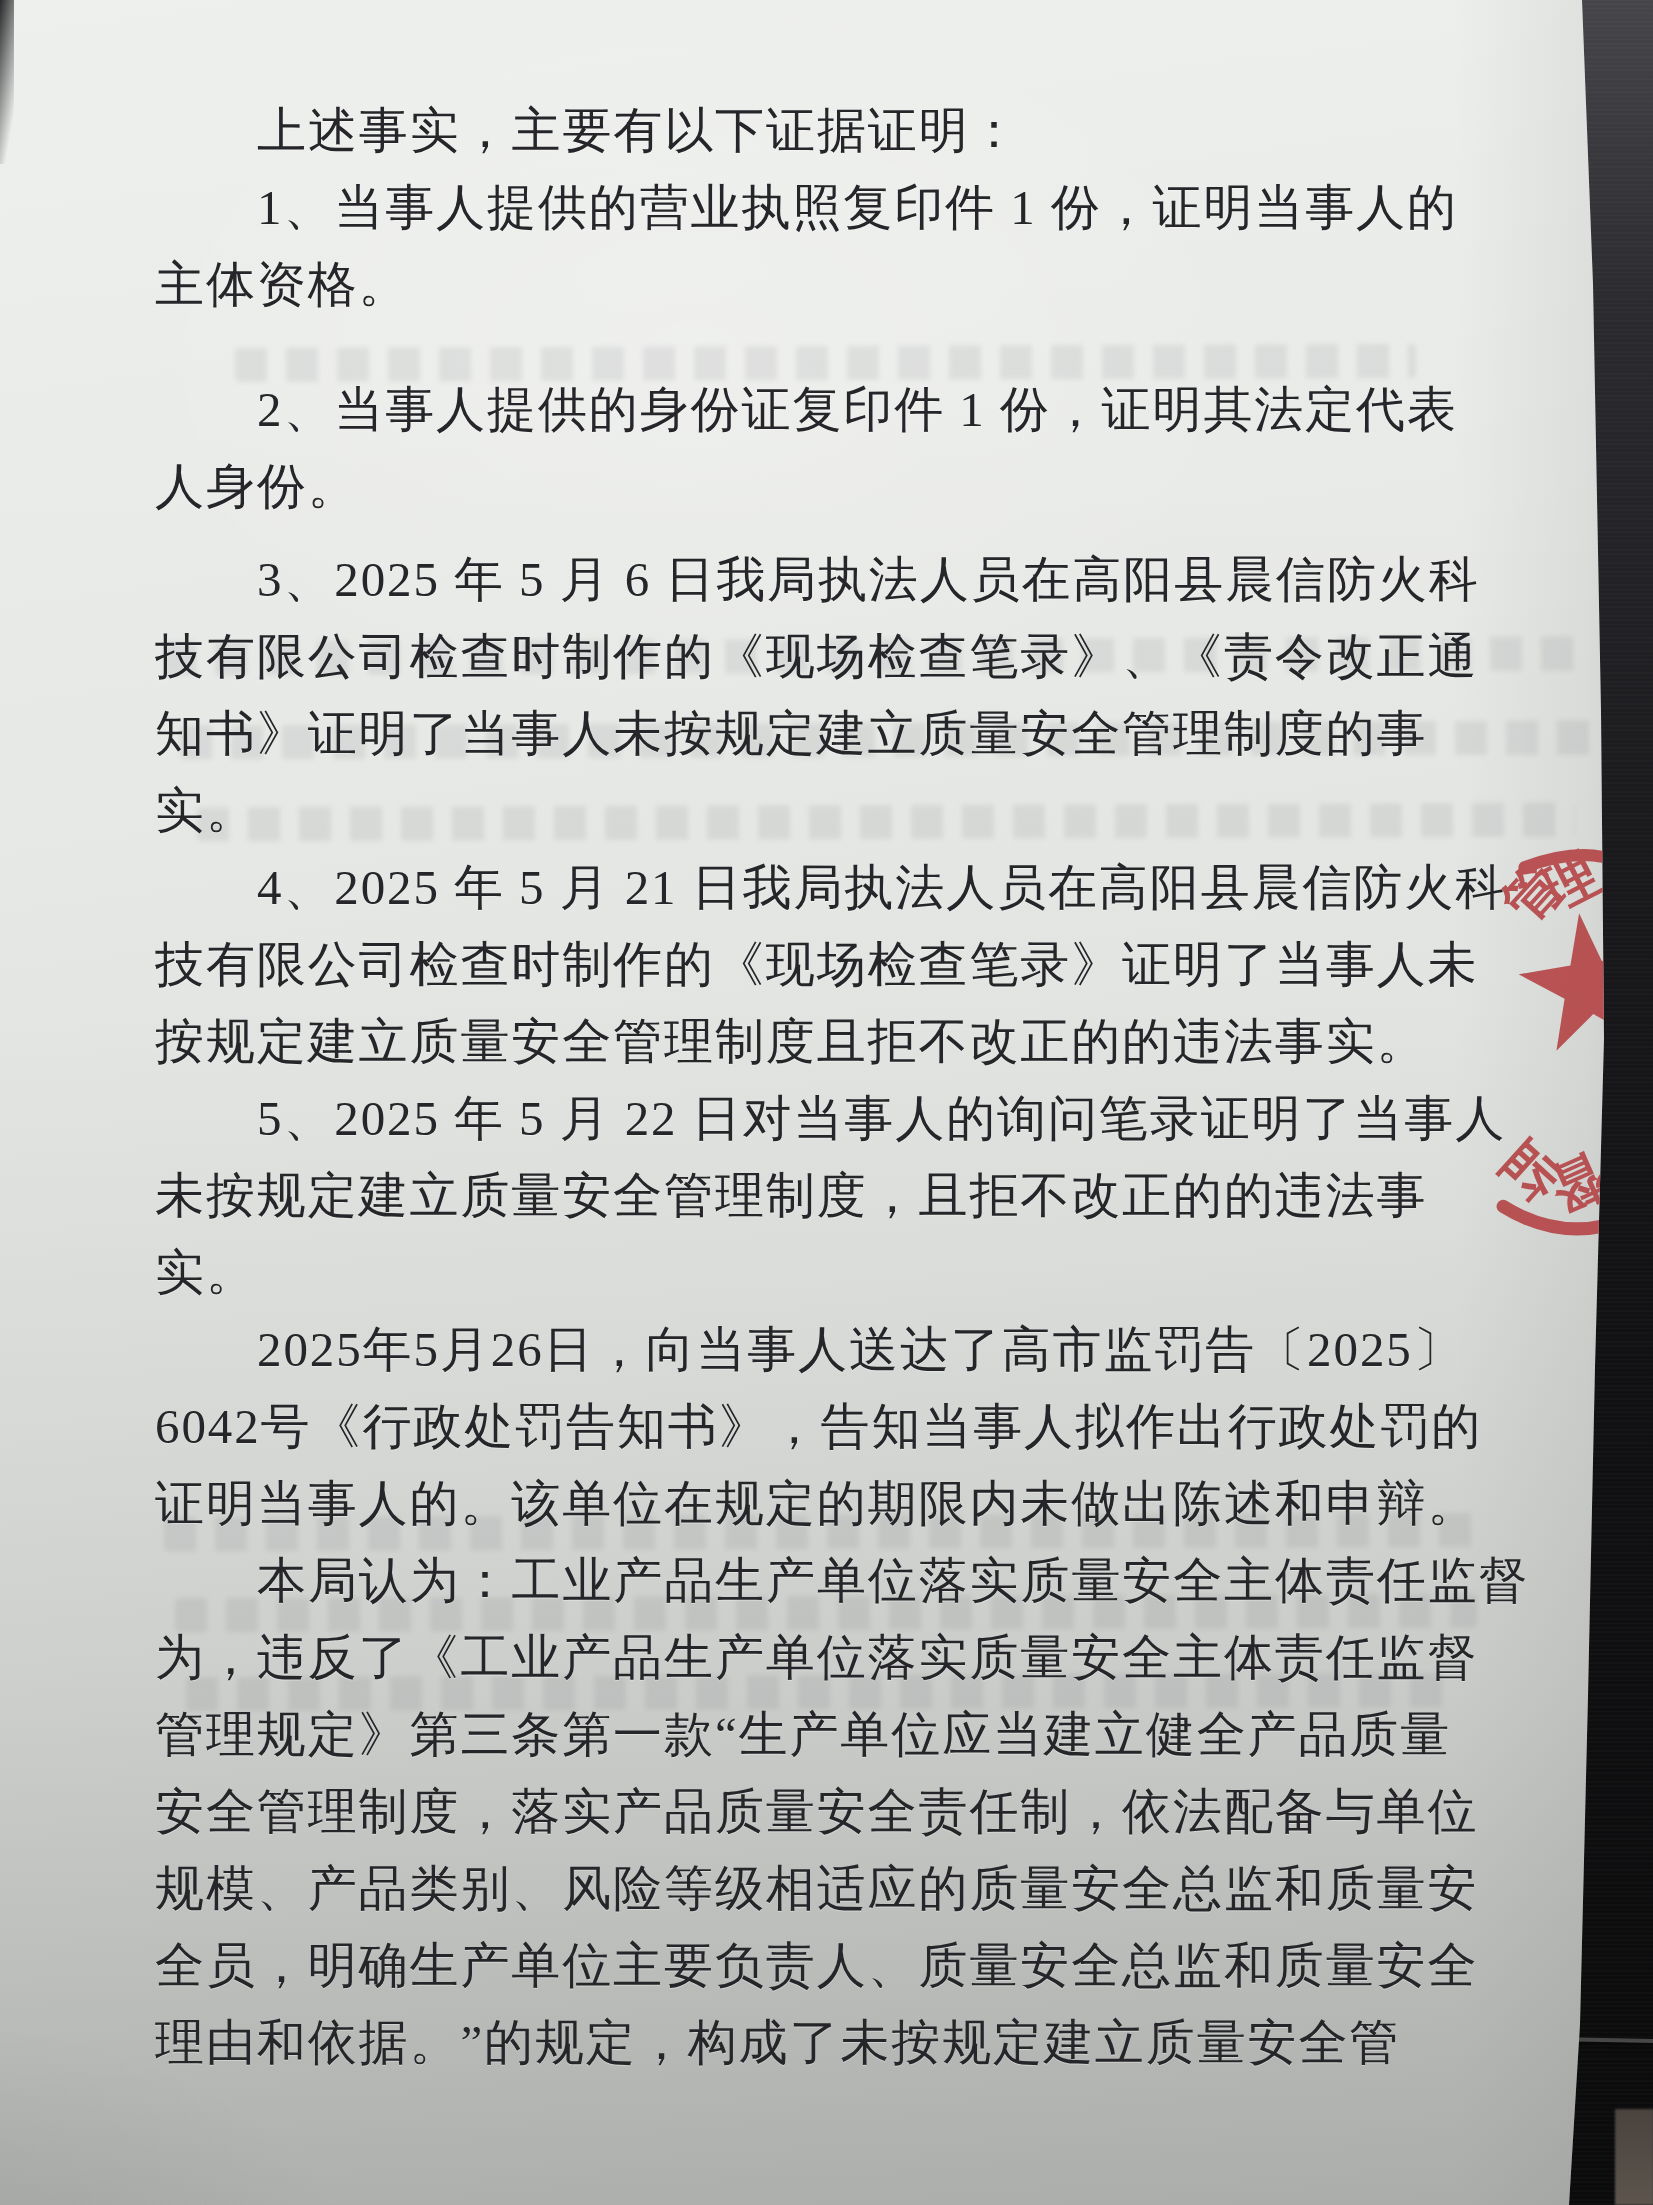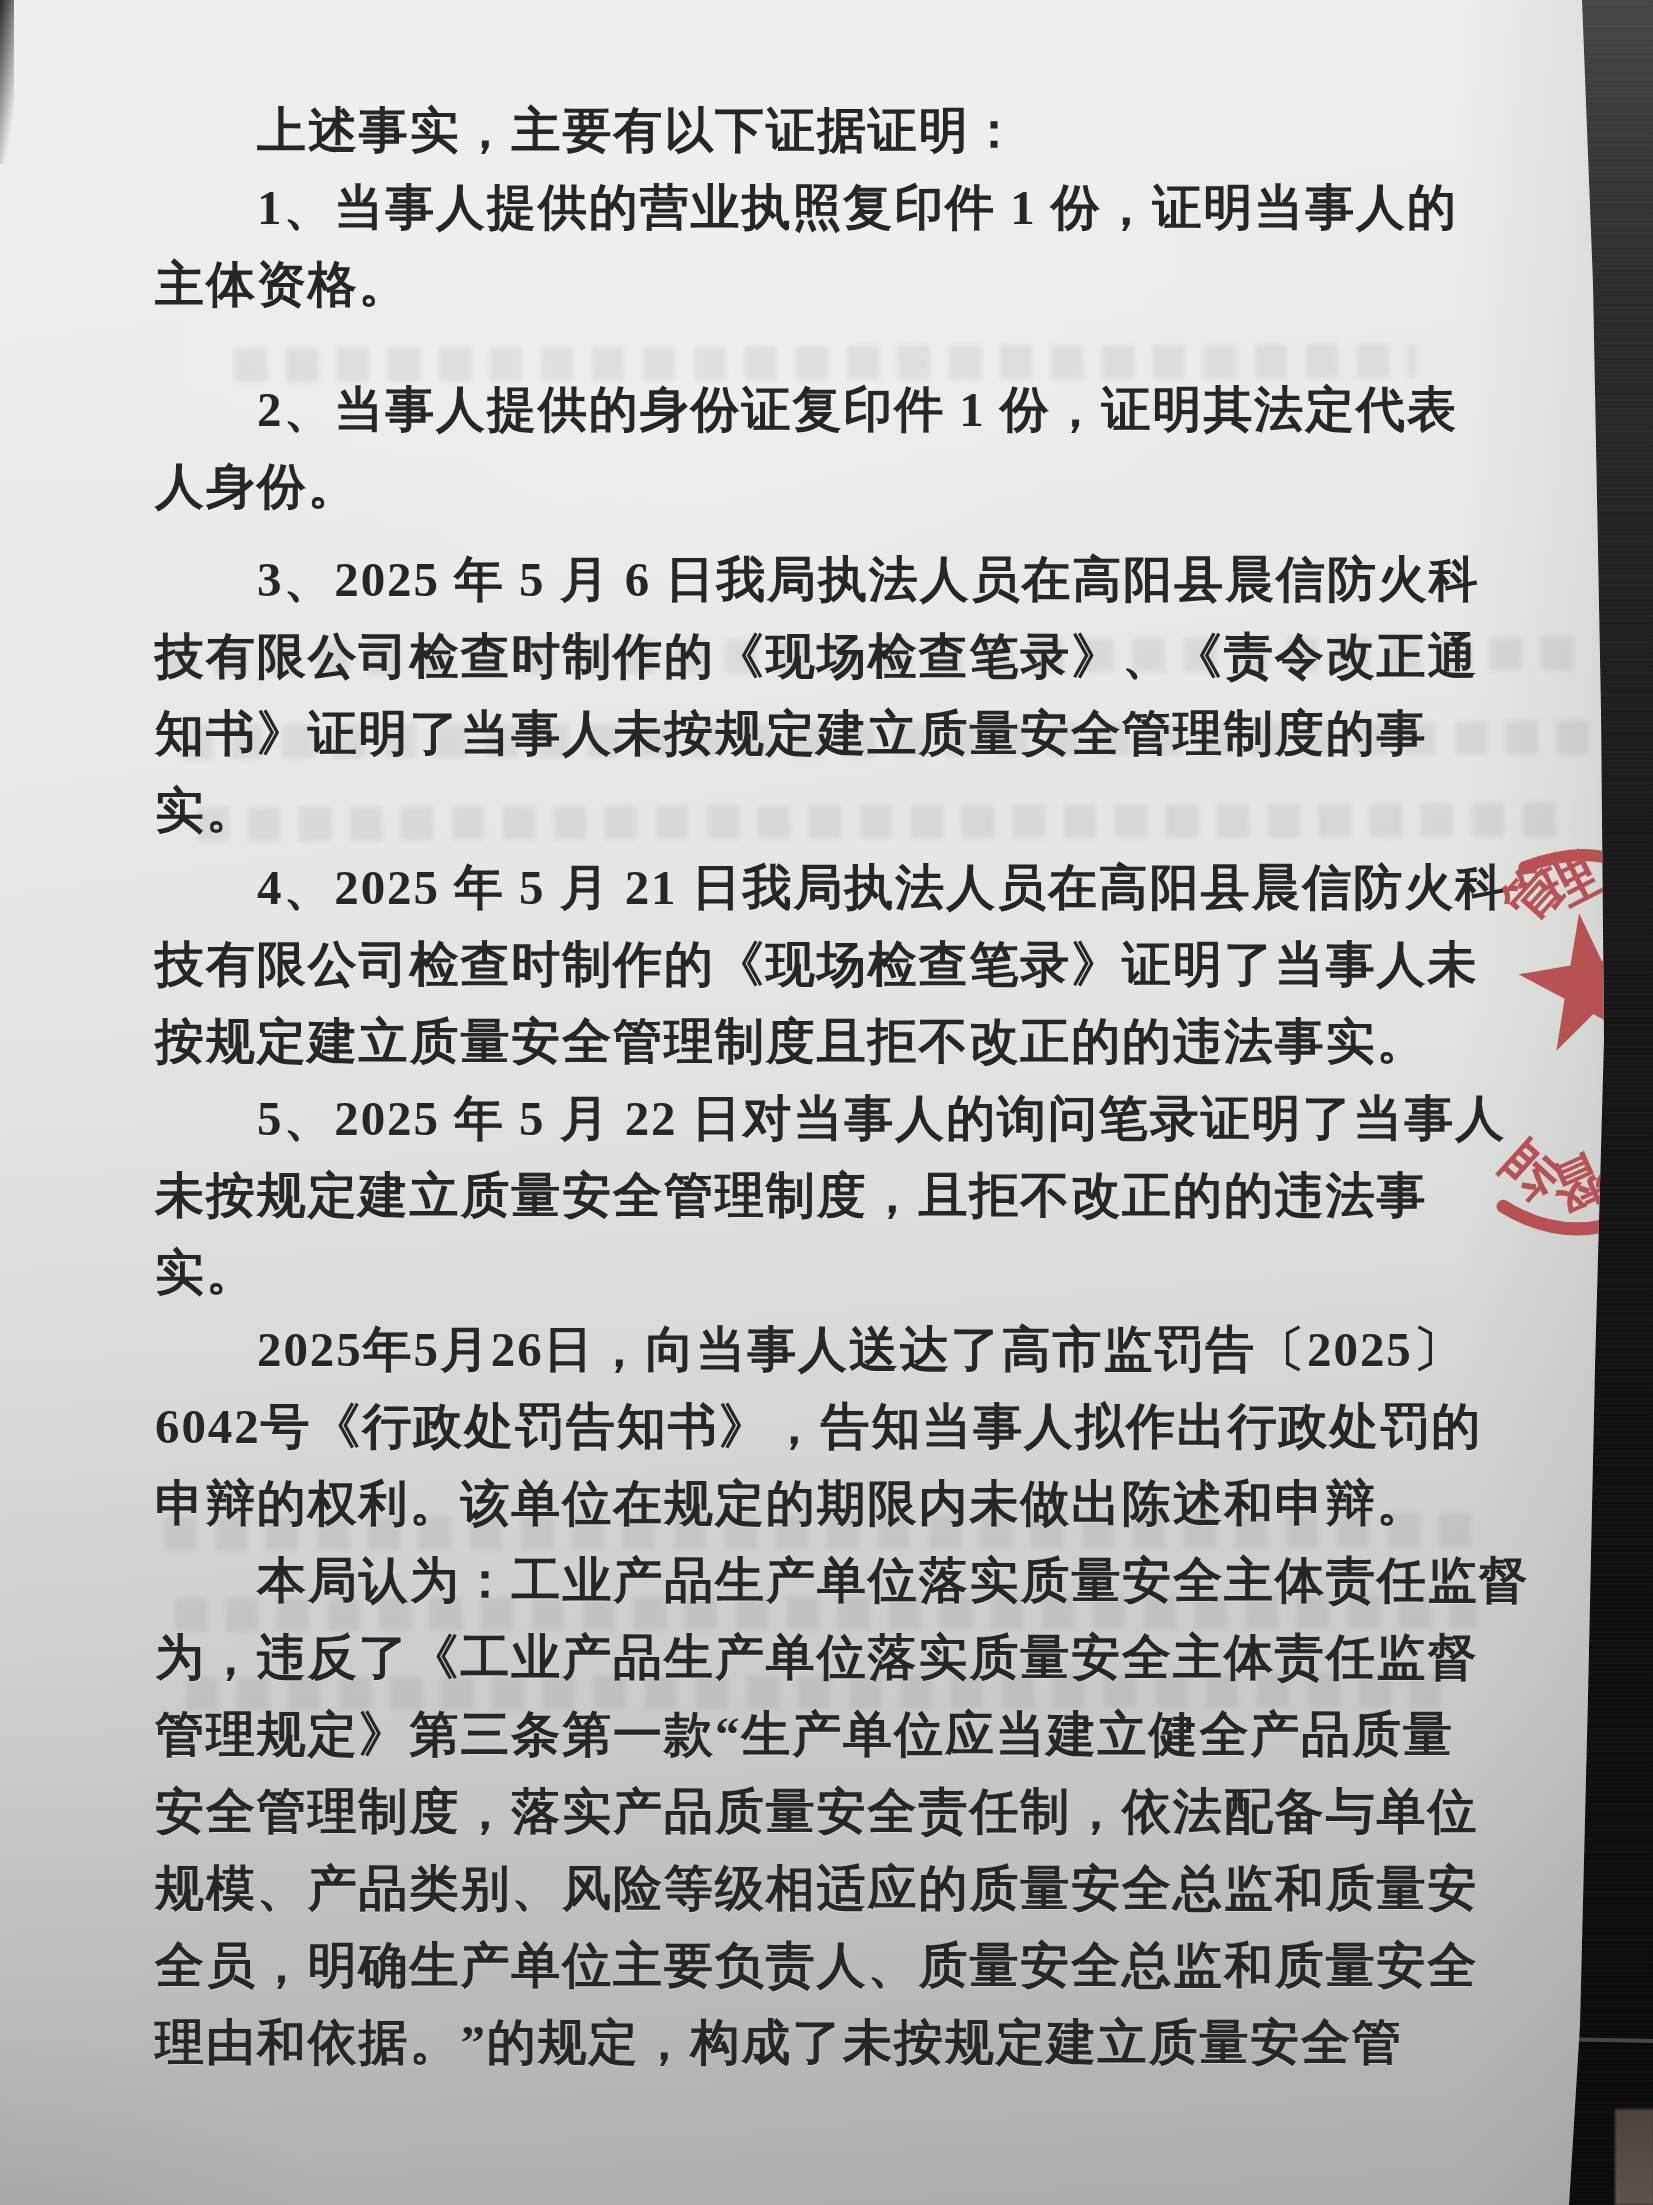--- a/index.html
+++ b/index.html
@@ -52,21 +52,21 @@
     transform:rotate(-0.2deg);
     background:repeating-linear-gradient(90deg, rgba(70,76,84,0.9) 0 32px, transparent 32px 51px);
   }
   
   .textblock{
     position:absolute;left:155px;top:92px;width:1329px;
     color:#26262a;
     font-size:49px;line-height:77px;letter-spacing:1.9px;
     text-shadow:0 0.5px 0 rgba(255,255,255,0.35);
   }
-  .line{white-space:nowrap;font-weight:bold;}
+  .line{white-space:nowrap;}
   .line.indent{padding-left:102px;}
   .line.gap-lg{margin-top:48px;}
   .line.gap-sm{margin-top:16.4px;}
   
   .stamp-svg{position:absolute;left:1422px;top:777px;width:241px;height:547px;opacity:0.93;}
   .stamp-svg text{font-family:"Liberation Serif","DejaVu Serif",serif;font-weight:bold;}
 </style>
 </head>
 <body>
 
@@ -96,21 +96,21 @@
       <div class="line">知书》证明了当事人未按规定建立质量安全管理制度的事</div>
       <div class="line">实。</div>
       <div class="line indent">4、2025 年 5 月 21 日我局执法人员在高阳县晨信防火科</div>
       <div class="line">技有限公司检查时制作的《现场检查笔录》证明了当事人未</div>
       <div class="line">按规定建立质量安全管理制度且拒不改正的的违法事实。</div>
       <div class="line indent">5、2025 年 5 月 22 日对当事人的询问笔录证明了当事人</div>
       <div class="line">未按规定建立质量安全管理制度，且拒不改正的的违法事</div>
       <div class="line">实。</div>
       <div class="line indent">2025年5月26日，向当事人送达了高市监罚告〔2025〕</div>
       <div class="line">6042号《行政处罚告知书》，告知当事人拟作出行政处罚的</div>
-      <div class="line">申辩的权利。该单位在规定的期限内未做出陈述和申辩。</div>
+      <div class="line">证明当事人的。该单位在规定的期限内未做出陈述和申辩。</div>
       <div class="line indent">本局认为：工业产品生产单位落实质量安全主体责任监督</div>
       <div class="line">为，违反了《工业产品生产单位落实质量安全主体责任监督</div>
       <div class="line">管理规定》第三条第一款“生产单位应当建立健全产品质量</div>
       <div class="line">安全管理制度，落实产品质量安全责任制，依法配备与单位</div>
       <div class="line">规模、产品类别、风险等级相适应的质量安全总监和质量安</div>
       <div class="line">全员，明确生产单位主要负责人、质量安全总监和质量安全</div>
       <div class="line">理由和依据。”的规定，构成了未按规定建立质量安全管</div>
     </div>
 
   <svg class="stamp-svg" viewBox="0 0 440 1000" xmlns="http://www.w3.org/2000/svg">

